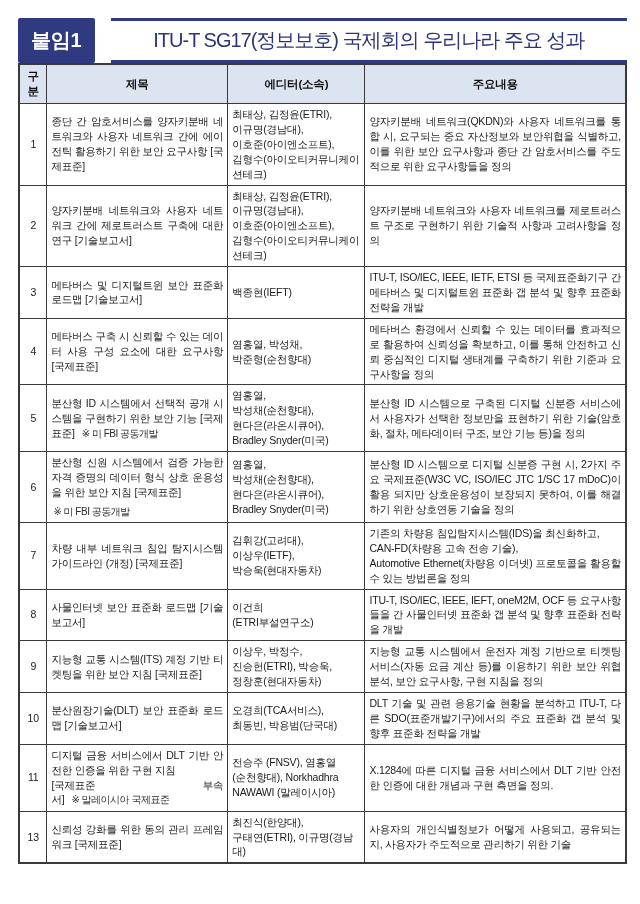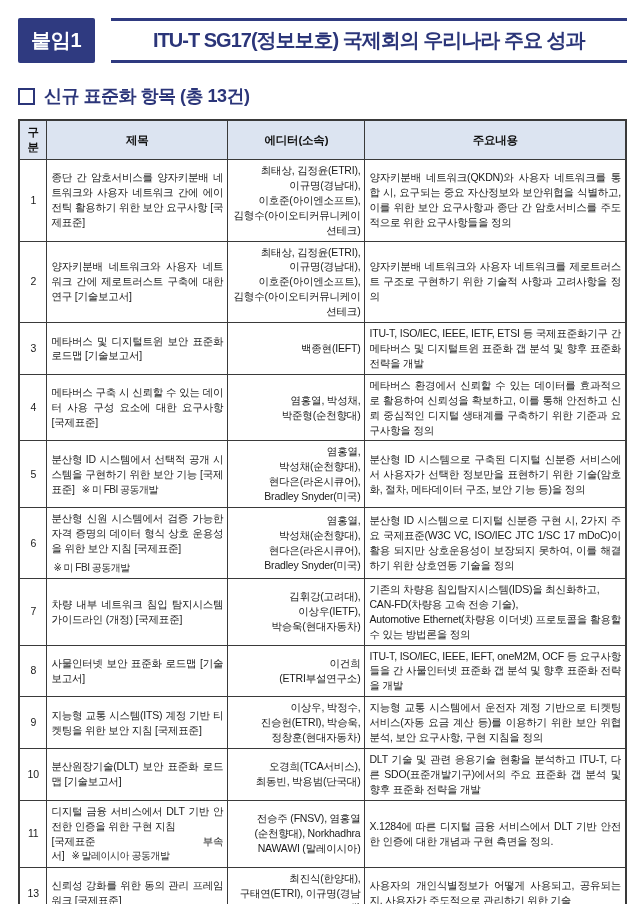--- a/index.html
+++ b/index.html
@@ -14,21 +14,21 @@
   .doc-header{display:flex;align-items:stretch;gap:16px;}
   .badge{
     background:#2f3a80;color:#ffffff;font-weight:bold;font-size:20px;
     display:flex;align-items:center;justify-content:center;
     padding:7px 13px;border-radius:2px;flex:0 0 auto;
   }
   .title-rule{
     flex:1;border-top:3px solid #2f3a80;border-bottom:3px solid #2f3a80;
     display:flex;align-items:center;justify-content:center;padding:6px 4px;
   }
-  .doc-title{color:#2b3579;font-weight:bold;font-size:20px;letter-spacing:-1px;white-space:nowrap;}
+  .doc-title{color:#2b3579;font-weight:normal;font-size:20px;letter-spacing:-1px;white-space:nowrap;}
 
   
   .section-heading{
     margin:21px 0 11px 0;color:#2b3579;font-weight:bold;font-size:18px;
     letter-spacing:-0.5px;display:flex;align-items:center;gap:9px;
   }
   .section-bullet{
     width:13px;height:13px;border:2px solid #2b3579;display:inline-block;
     flex:0 0 auto;margin-top:1px;
   }
@@ -47,45 +47,41 @@
     padding:3px 4px;vertical-align:middle;
   }
   col.c-no{width:4.6%;}
   col.c-title{width:29.8%;}
   col.c-editor{width:22.6%;}
   col.c-content{width:43.0%;}
 
   td.col-no{text-align:center;font-size:11px;}
   td.col-title{text-align:justify;}
   td.col-title .title-text{white-space:pre-line;}
-  td.col-editor{text-align:right;white-space:pre-line;word-break:break-all;}
+  td.col-editor{text-align:left;white-space:pre-line;word-break:break-all;}
   td.col-content{text-align:justify;white-space:pre-line;}
 
   .note{font-size:10px;color:#2b2b2b;letter-spacing:-0.5px;}
   .note.inline{margin-left:7px;white-space:nowrap;}
   .note.block{display:block;margin-top:5px;margin-left:2px;}
 </style>
 </head>
 <body>
 
 <div class="page">
 
   <div class="doc-header">
     <div class="badge">
       <span>붙임1</span>
     </div>
     <div class="title-rule">
       <span class="doc-title">ITU-T SG17(정보보호) 국제회의 우리나라 주요 성과</span>
     </div>
   </div>
 
-  <div class="section-heading">
-    <span class="section-bullet"></span>
-    <span>신규 표준화 항목 (총 13건)</span>
-  </div>
 
   <table class="std">
     <colgroup>
       <col class="c-no">
         <col class="c-title">
         <col class="c-editor">
         <col class="c-content">
     </colgroup>
     <thead>
       <tr>
@@ -173,21 +169,21 @@
         <tr>
           <td class="col-no">10</td>
           <td class="col-title"><span class="title-text">분산원장기술(DLT) 보안 표준화 로드맵 [기술보고서]</span></td>
           <td class="col-editor">오경희(TCA서비스),
 최동빈, 박용범(단국대)</td>
           <td class="col-content">DLT 기술 및 관련 응용기술 현황을 분석하고 ITU-T, 다른 SDO(표준개발기구)에서의 주요 표준화 갭 분석 및 향후 표준화 전략을 개발</td>
         </tr>
         <tr>
           <td class="col-no">11</td>
           <td class="col-title"><span class="title-text">디지털 금융 서비스에서 DLT 기반 안전한 인증을 위한 구현 지침
-[국제표준 부속서]</span><span class="note inline">※ 말레이시아 공동개발</span></td>
+[국제표준 부속서]</span><span class="note inline">※ 말레이시아 국제표준</span></td>
           <td class="col-editor">전승주 (FNSV), 염홍열
 (순천향대), Norkhadhra
 NAWAWI (말레이시아)</td>
           <td class="col-content">X.1284에 따른 디지털 금융 서비스에서 DLT 기반 안전한 인증에 대한 개념과 구현 측면을 정의.</td>
         </tr>
         <tr>
           <td class="col-no">13</td>
           <td class="col-title"><span class="title-text">신뢰성 강화를 위한 동의 관리 프레임워크 [국제표준]</span></td>
           <td class="col-editor">최진식(한양대),
 구태연(ETRI), 이규명(경남대)</td>

